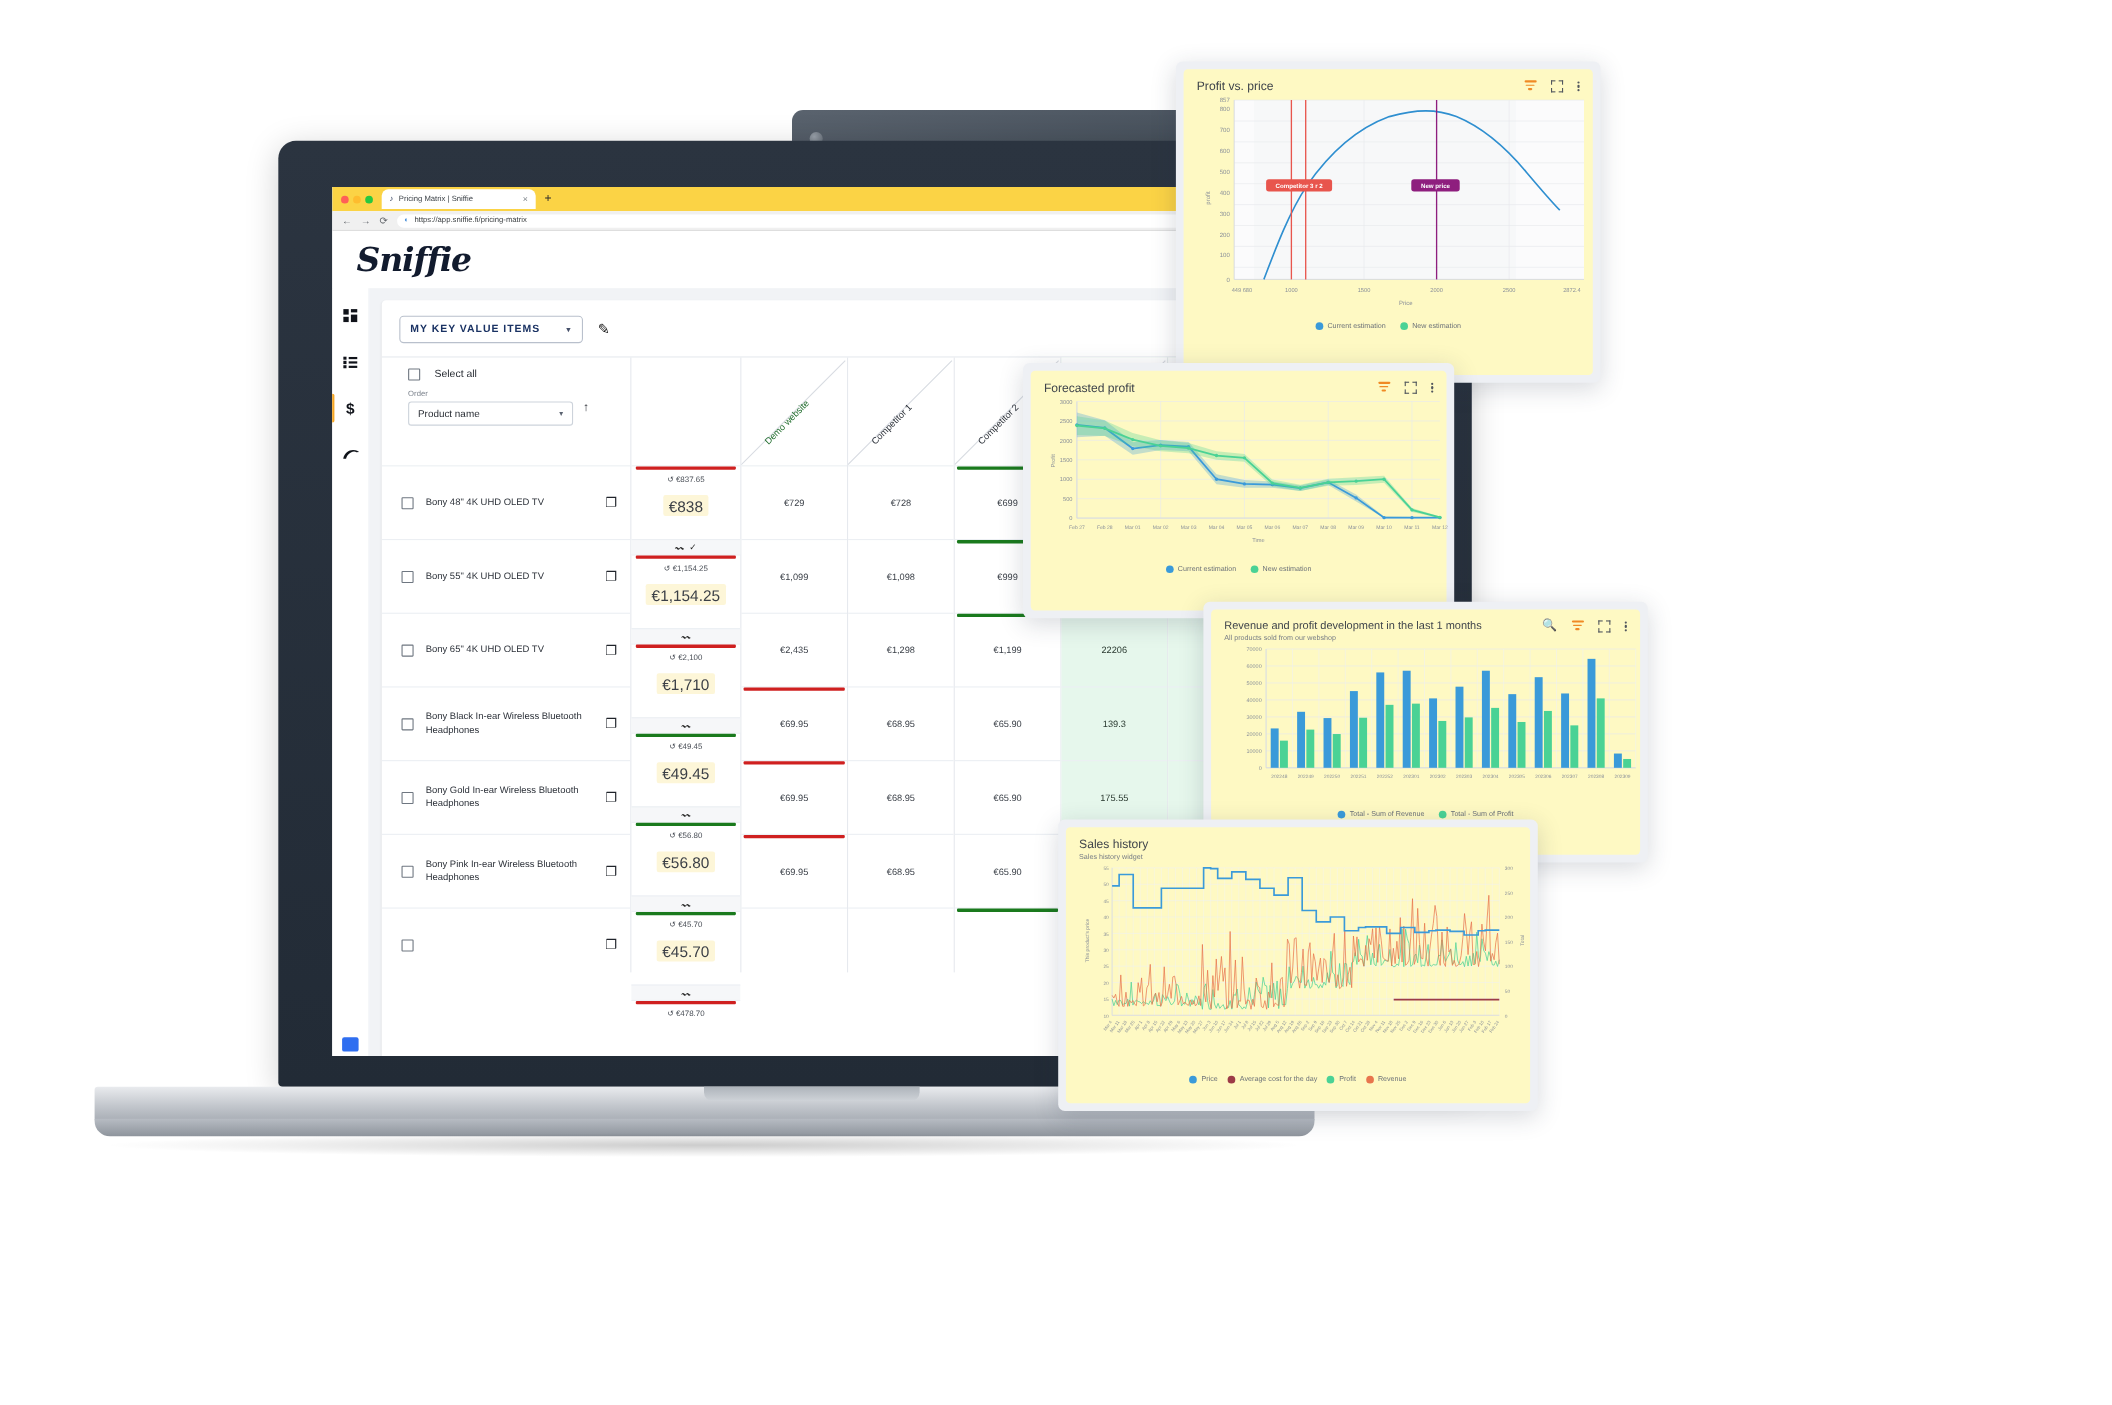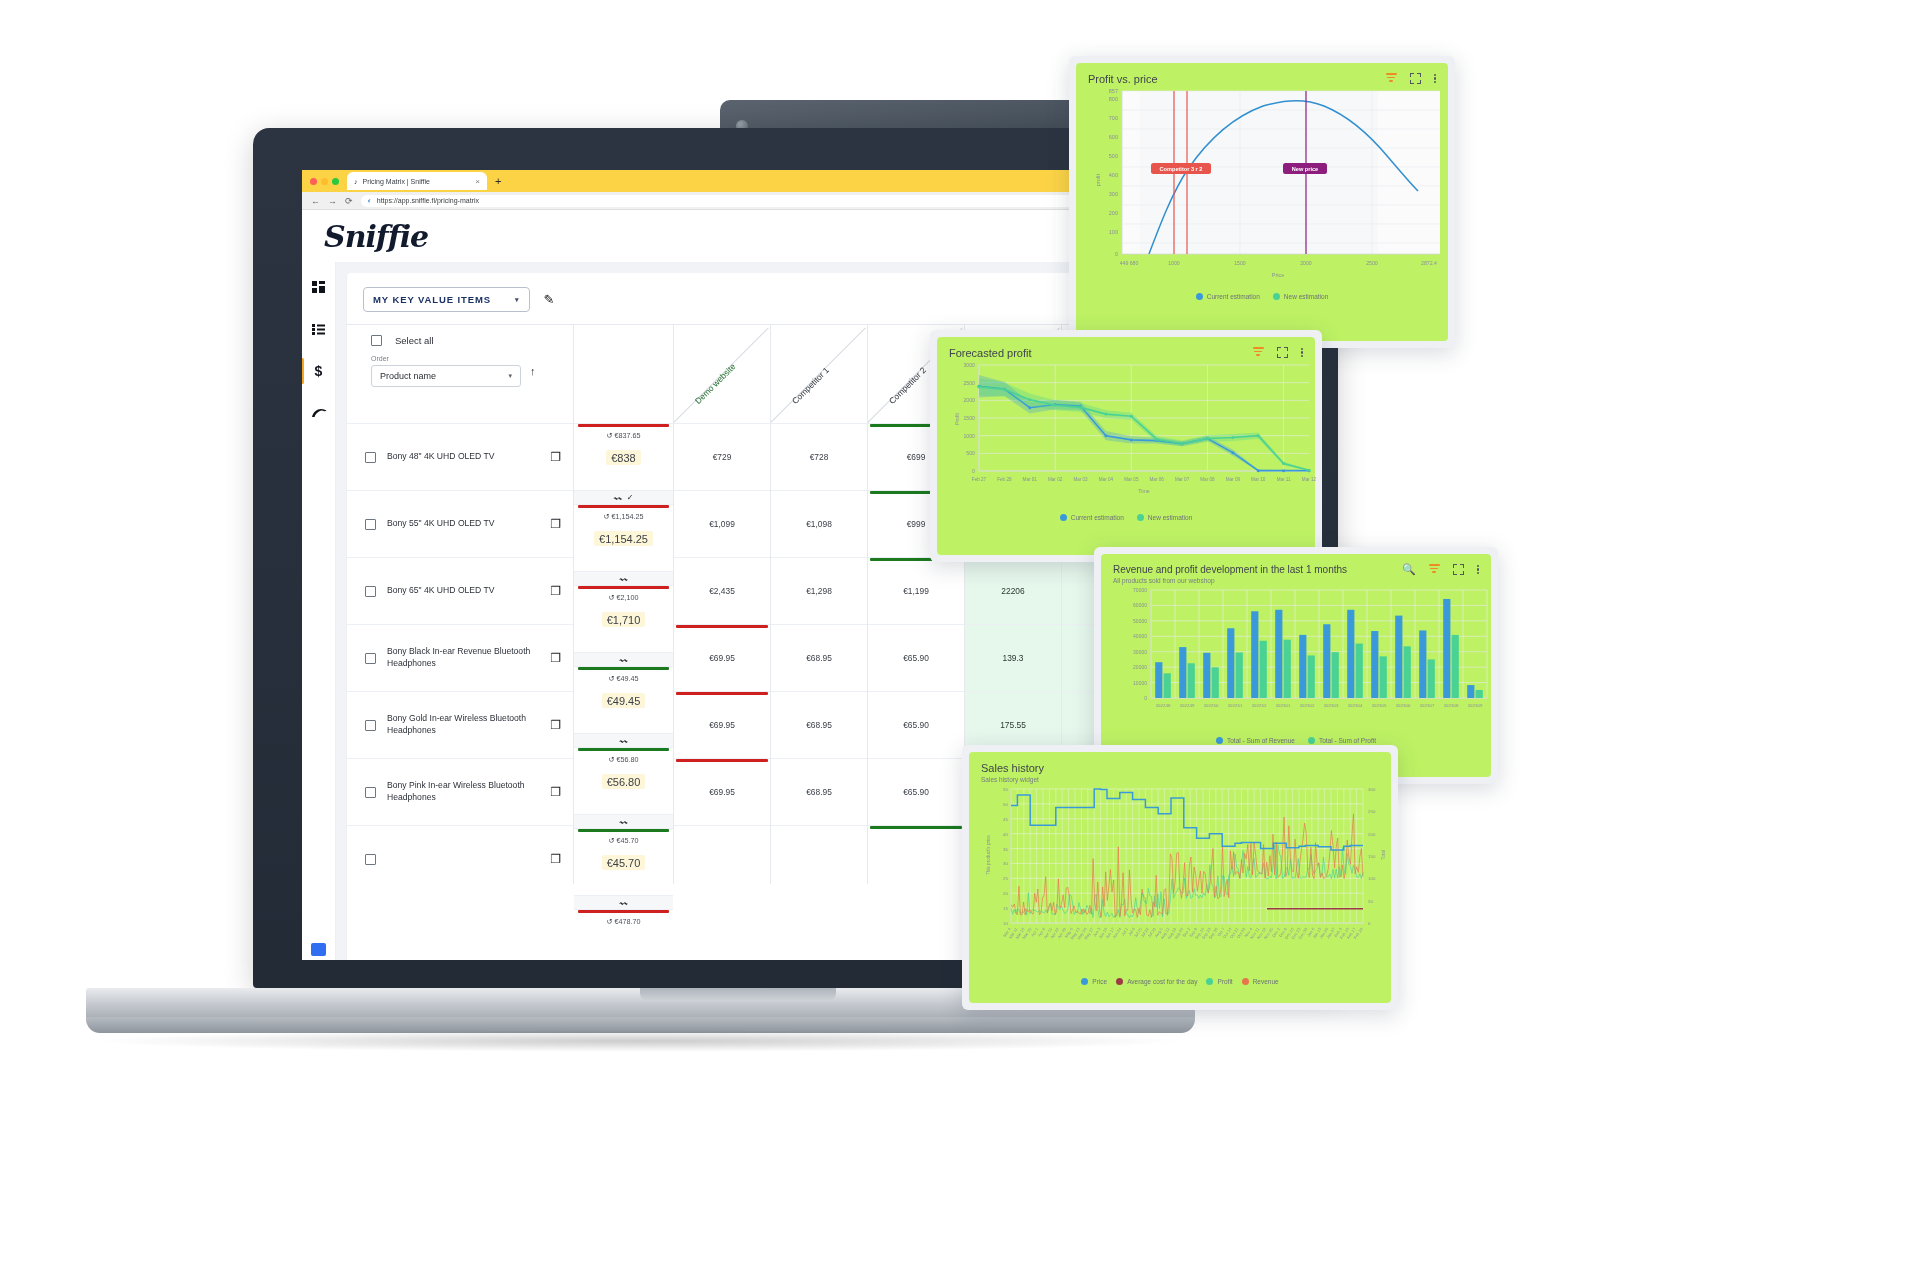--- a/index.html
+++ b/index.html
@@ -90,41 +90,41 @@
   .copy-ic{font-size:12px;color:#20242b;}
 
   .col-own{width:100px;border-right:1px solid #e6e9ee;}
   .own-head{height:98px;}
   .own-cell{height:67px;border-top:1px solid #eceff3;position:relative;
     display:flex;flex-direction:column;align-items:center;}
   .bar{position:absolute;left:4px;right:4px;top:0;height:3px;border-radius:1px;}
   .bar.red{background:#cf2020;} .bar.green{background:#1a7a1d;}
   .own-small{font-size:7.2px;color:#4a4f57;margin-top:7px;}
   .own-chip{margin-top:10px;background:#fdf6d8;border-radius:2px;padding:1.5px 5px;
-    font-size:11px;color:#3b3f46;}
+    font-size:14px;color:#3b3f46;}
   .own-foot{height:14px;border-top:1px solid #eceff3;background:#f6f7f9;display:flex;
     align-items:center;justify-content:center;gap:5px;font-size:8px;color:#222;}
 
   .col-c{width:97px;border-right:1px solid #e6e9ee;}
   .c-head{height:98px;position:relative;overflow:hidden;}
   .diag{position:absolute;left:0;bottom:0;width:134px;height:1px;background:#d7dbe1;
     transform-origin:left bottom;transform:rotate(-45deg);}
   .c-lbl{position:absolute;left:26px;bottom:17px;font-size:8.4px;color:#2c3139;
     transform:rotate(-45deg);transform-origin:left bottom;white-space:nowrap;}
   .c-lbl.demo{color:#1d6b2a;}
   .c-cell{height:67px;border-top:1px solid #eceff3;display:flex;align-items:center;
     justify-content:center;font-size:8.4px;color:#3b4048;position:relative;}
   .c-cell .bar{left:2px;right:2px;}
   .col-green{background:#e6f7ec;}
   .col-green .c-cell{color:#2b3a31;}
 
   
   .widget{position:absolute;background:#eef0f4;border-radius:6px;padding:7px;
     box-shadow:0 5px 22px rgba(40,50,70,.18);}
-  .widget .inner{background:#bef264;border-radius:4px;width:100%;height:100%;padding:10px 12px;}
+  .widget .inner{background:#fef9c3;border-radius:4px;width:100%;height:100%;padding:10px 12px;}
   .w-head{display:flex;align-items:flex-start;}
   .w-title{font-size:11px;color:#3f444b;font-weight:400;}
   .w-sub{font-size:6.5px;color:#767c85;margin-top:2px;}
   .w-tools{margin-left:auto;display:flex;align-items:center;gap:13px;}
   .ic{width:11px;height:11px;display:block;}
   .ic-search{font-size:11px;color:#52575e;line-height:11px;}
   .ic-filter i{display:block;height:1.6px;background:#f08a24;margin:0 auto 2px auto;border-radius:1px;}
   .ic-filter i:nth-child(1){width:11px;} .ic-filter i:nth-child(2){width:8px;}
   .ic-filter i:nth-child(3){width:4px;}
   .ic-exp{position:relative;width:11px;height:11px;}
@@ -256,21 +256,21 @@
                     <span class="pname">Bony 55" 4K UHD OLED TV</span>
                     <span class="copy-ic">❐</span>
                   </div>
                   <div class="prow">
                     <span class="cbx"></span>
                     <span class="pname">Bony 65" 4K UHD OLED TV</span>
                     <span class="copy-ic">❐</span>
                   </div>
                   <div class="prow">
                     <span class="cbx"></span>
-                    <span class="pname">Bony Black In-ear Revenue Bluetooth Headphones</span>
+                    <span class="pname">Bony Black In-ear Wireless Bluetooth Headphones</span>
                     <span class="copy-ic">❐</span>
                   </div>
                   <div class="prow">
                     <span class="cbx"></span>
                     <span class="pname">Bony Gold In-ear Wireless Bluetooth Headphones</span>
                     <span class="copy-ic">❐</span>
                   </div>
                   <div class="prow">
                     <span class="cbx"></span>
                     <span class="pname">Bony Pink In-ear Wireless Bluetooth Headphones</span>

